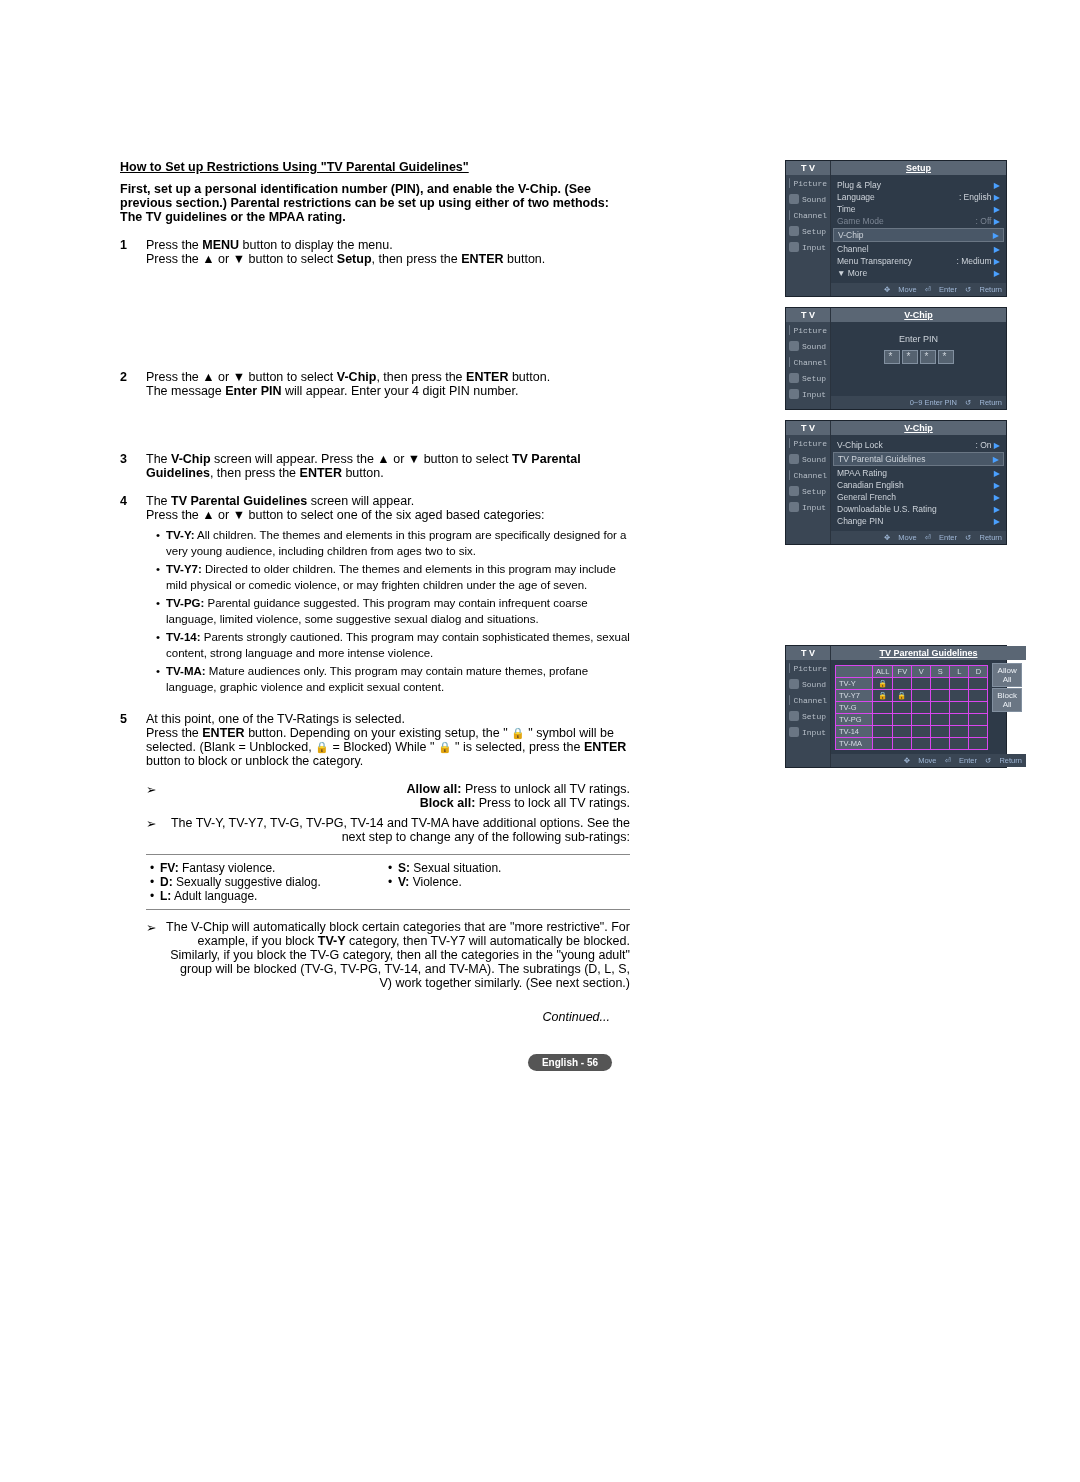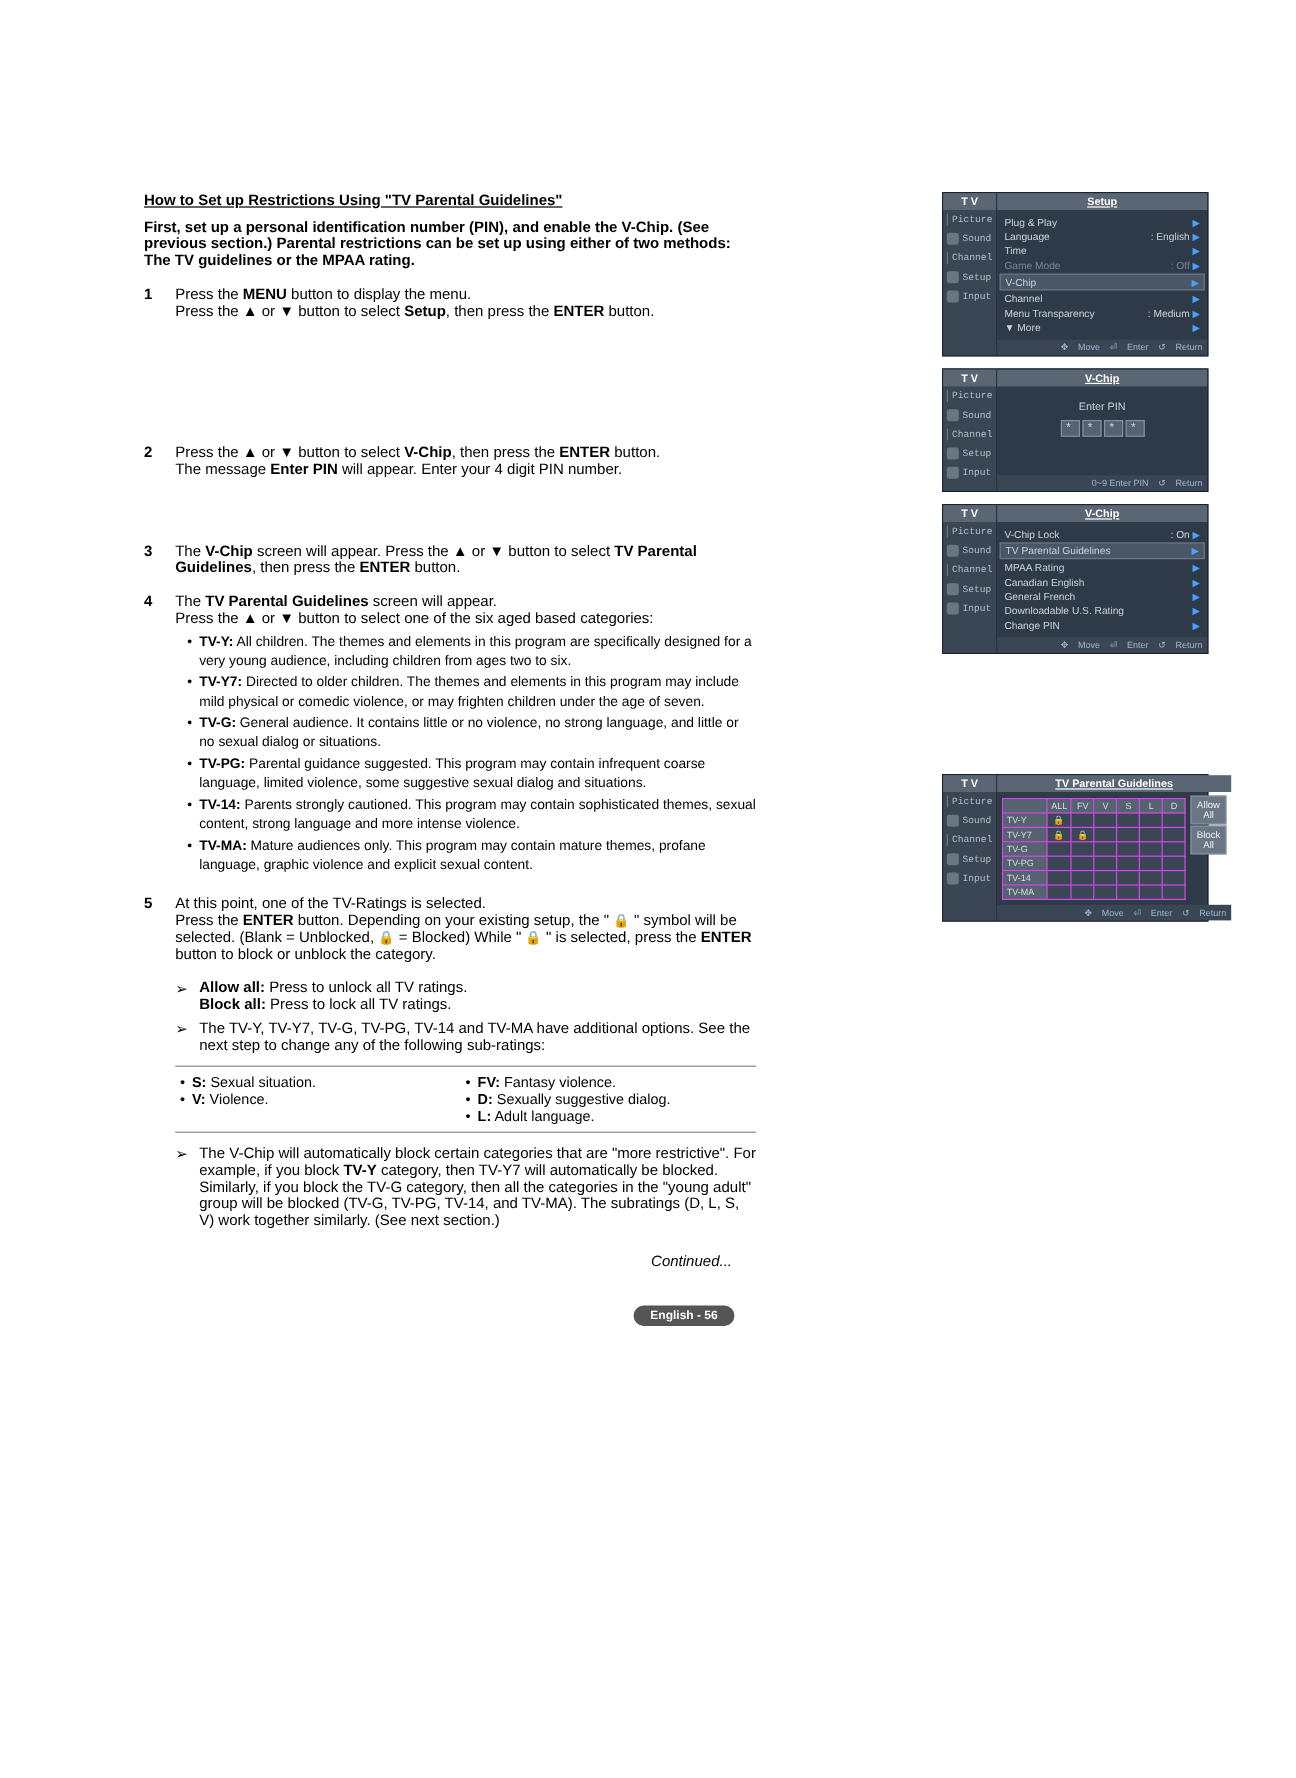--- a/index.html
+++ b/index.html
@@ -92,20 +92,21 @@
     position: absolute;
     left: 0;
   }
   .arrow-list {
     margin-left: 26px;
   }
   .arrow-list .item {
     position: relative;
     padding-left: 20px;
     margin-bottom: 6px;
+    text-align: right;
   }
   .arrow-list .item::before {
     content: "➢";
     position: absolute;
     left: 0;
   }
   .continued {
     text-align: right;
     font-style: italic;
     margin-top: 20px;
@@ -303,21 +304,20 @@
         </div>
       </li>
       <li>
         <div class="num">4</div>
         <div class="body">
           <span>The </span><span class="bold">TV Parental Guidelines</span><span> screen will appear.</span><br>
           <span>Press the ▲ or ▼ button to select one of the six aged based categories:</span>
           <ul class="ratings" id="ratings-list">
               <li><span class="bold">TV-Y:</span> All children. The themes and elements in this program are specifically designed for a very young audience, including children from ages two to six.</li>
               <li><span class="bold">TV-Y7:</span> Directed to older children. The themes and elements in this program may include mild physical or comedic violence, or may frighten children under the age of seven.</li>
-              <li><span class="bold">TV-G:</span> General audience. It contains little or no violence, no strong language, and little or no sexual dialog or situations.</li>
               <li><span class="bold">TV-PG:</span> Parental guidance suggested. This program may contain infrequent coarse language, limited violence, some suggestive sexual dialog and situations.</li>
               <li><span class="bold">TV-14:</span> Parents strongly cautioned. This program may contain sophisticated themes, sexual content, strong language and more intense violence.</li>
               <li><span class="bold">TV-MA:</span> Mature audiences only. This program may contain mature themes, profane language, graphic violence and explicit sexual content.</li>
             </ul>
         </div>
       </li>
       <li>
         <div class="num">5</div>
         <div class="body">
           <span>At this point, one of the TV-Ratings is selected.</span><br>
@@ -328,28 +328,28 @@
 
     <div class="arrow-list">
       <div class="item">
         <span class="bold">Allow all:</span><span> Press to unlock all TV ratings.</span><br>
         <span class="bold">Block all:</span><span> Press to lock all TV ratings.</span>
       </div>
       <div class="item">The TV-Y, TV-Y7, TV-G, TV-PG, TV-14 and TV-MA have additional options. See the next step to change any of the following sub-ratings:</div>
     </div>
 
     <div class="subbox">
-      <ul id="subcol1">
-          <li><span class="bold">S:</span> Sexual situation.</li>
-          <li><span class="bold">V:</span> Violence.</li>
-        </ul>
       <ul id="subcol0">
           <li><span class="bold">FV:</span> Fantasy violence.</li>
           <li><span class="bold">D:</span> Sexually suggestive dialog.</li>
           <li><span class="bold">L:</span> Adult language.</li>
+        </ul>
+      <ul id="subcol1">
+          <li><span class="bold">S:</span> Sexual situation.</li>
+          <li><span class="bold">V:</span> Violence.</li>
         </ul>
     </div>
 
     <div class="arrow-list">
       <div class="item">
         <span>The V-Chip will automatically block certain categories that are "more restrictive". For example, if you block </span><span class="bold">TV-Y</span><span> category, then TV-Y7 will automatically be blocked. Similarly, if you block the TV-G category, then all the categories in the "young adult" group will be blocked (TV-G, TV-PG, TV-14, and TV-MA). The subratings (D, L, S, V) work together similarly. (See next section.)</span>
       </div>
     </div>
 
     <div class="continued">Continued...</div>

